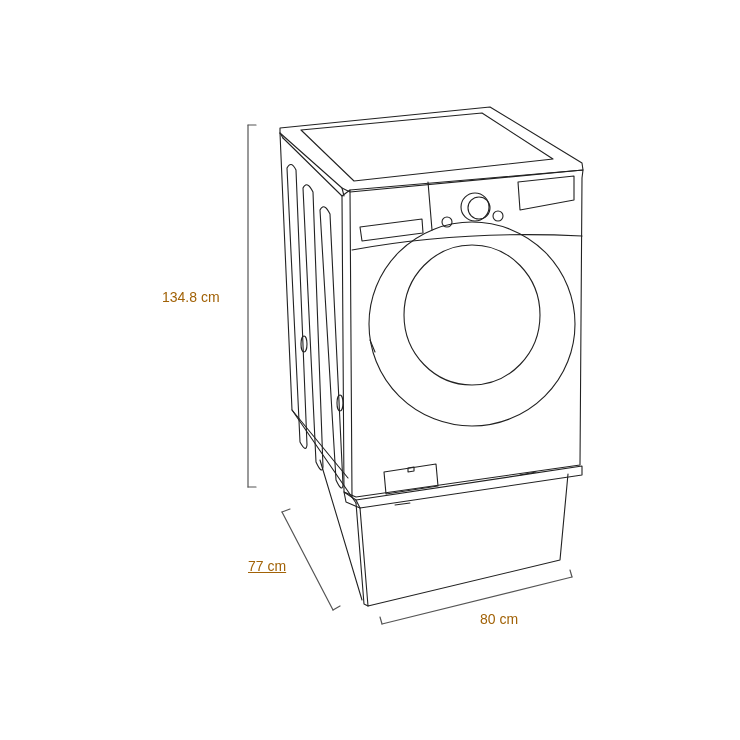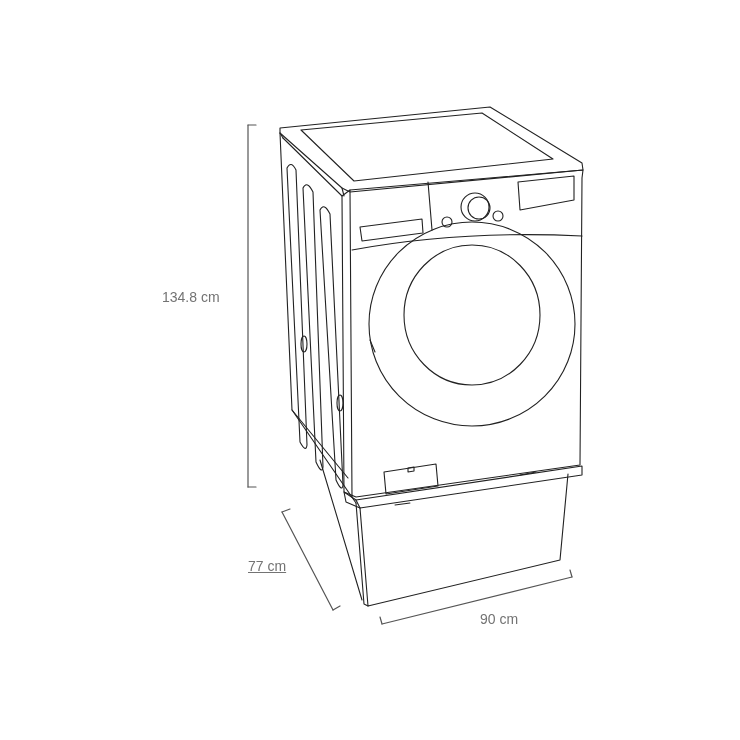--- a/index.html
+++ b/index.html
@@ -1,18 +1,18 @@
 <!DOCTYPE html>
 <html><head>
 <meta charset="utf-8">
 <style>
   html, body { margin: 0; padding: 0; background: #ffffff; }
   .canvas { position: relative; width: 740px; height: 740px; background: #ffffff; overflow: hidden; }
   svg { position: absolute; left: 0; top: 0; }
-  .label { position: absolute; font-family: "Liberation Sans", sans-serif; font-size: 14px; color: #737373; white-space: nowrap; }
+  .label { position: absolute; font-family: "Liberation Sans", sans-serif; font-size: 14px; color: #a16207; white-space: nowrap; }
   .lbl-height { left: 162px; top: 289px; }
   .lbl-depth { left: 248px; top: 558px; text-decoration: underline; }
   .lbl-width { left: 480px; top: 611px; }
 </style>
 </head>
 <body>
 
 <div class="canvas">
   <svg width="740" height="740" viewBox="0 0 740 740" fill="none" stroke="#222" stroke-width="1.1" stroke-linejoin="round" stroke-linecap="round">
 
@@ -80,14 +80,14 @@
       <path d="M292 410 L356 503"></path>
       <path d="M360 508 L368 606 L560 560 L568 474"></path>
       <path d="M356 503 L364 604 L368 606"></path>
       <path d="M320 460 L362 600"></path>
       <path d="M395 505 L410 503 M520 475 L536 472"></path>
     </g>
   </svg>
 
   <span class="label lbl-height">134.8 cm</span>
   <span class="label lbl-depth">77 cm</span>
-  <span class="label lbl-width">90 cm</span>
+  <span class="label lbl-width">80 cm</span>
 </div>
 
 </body></html>

